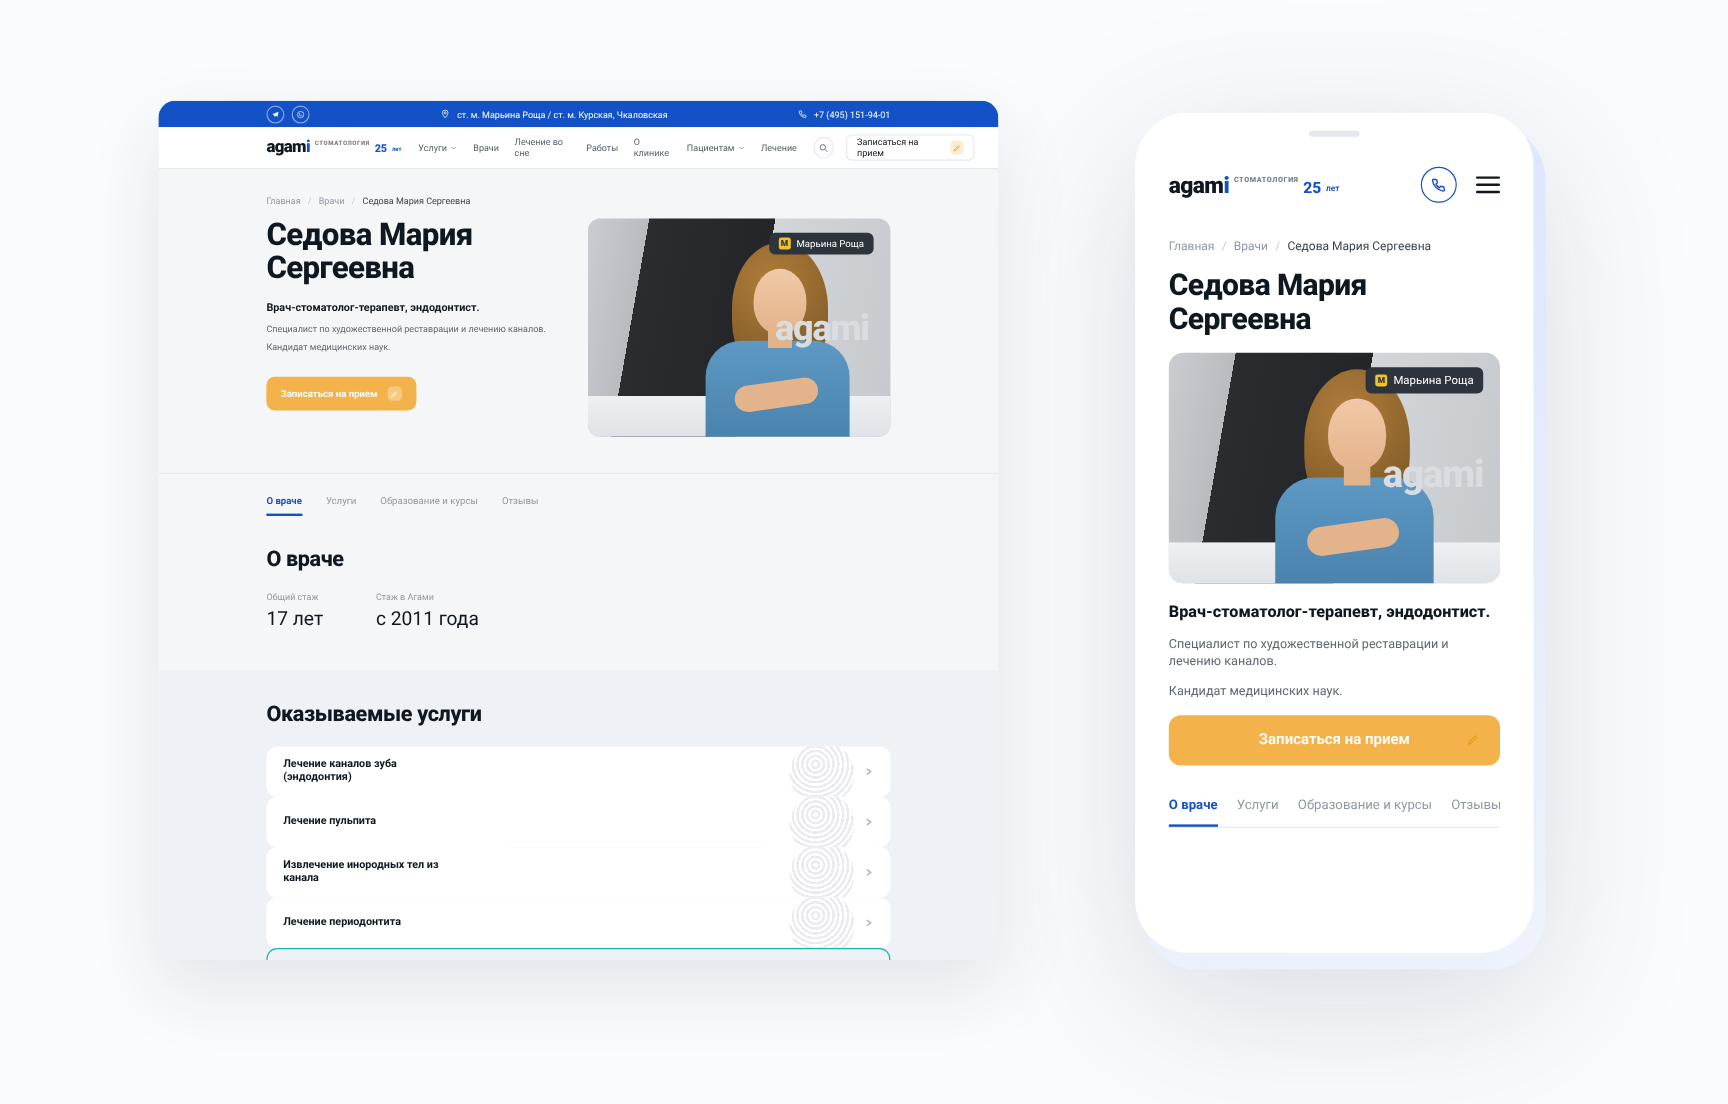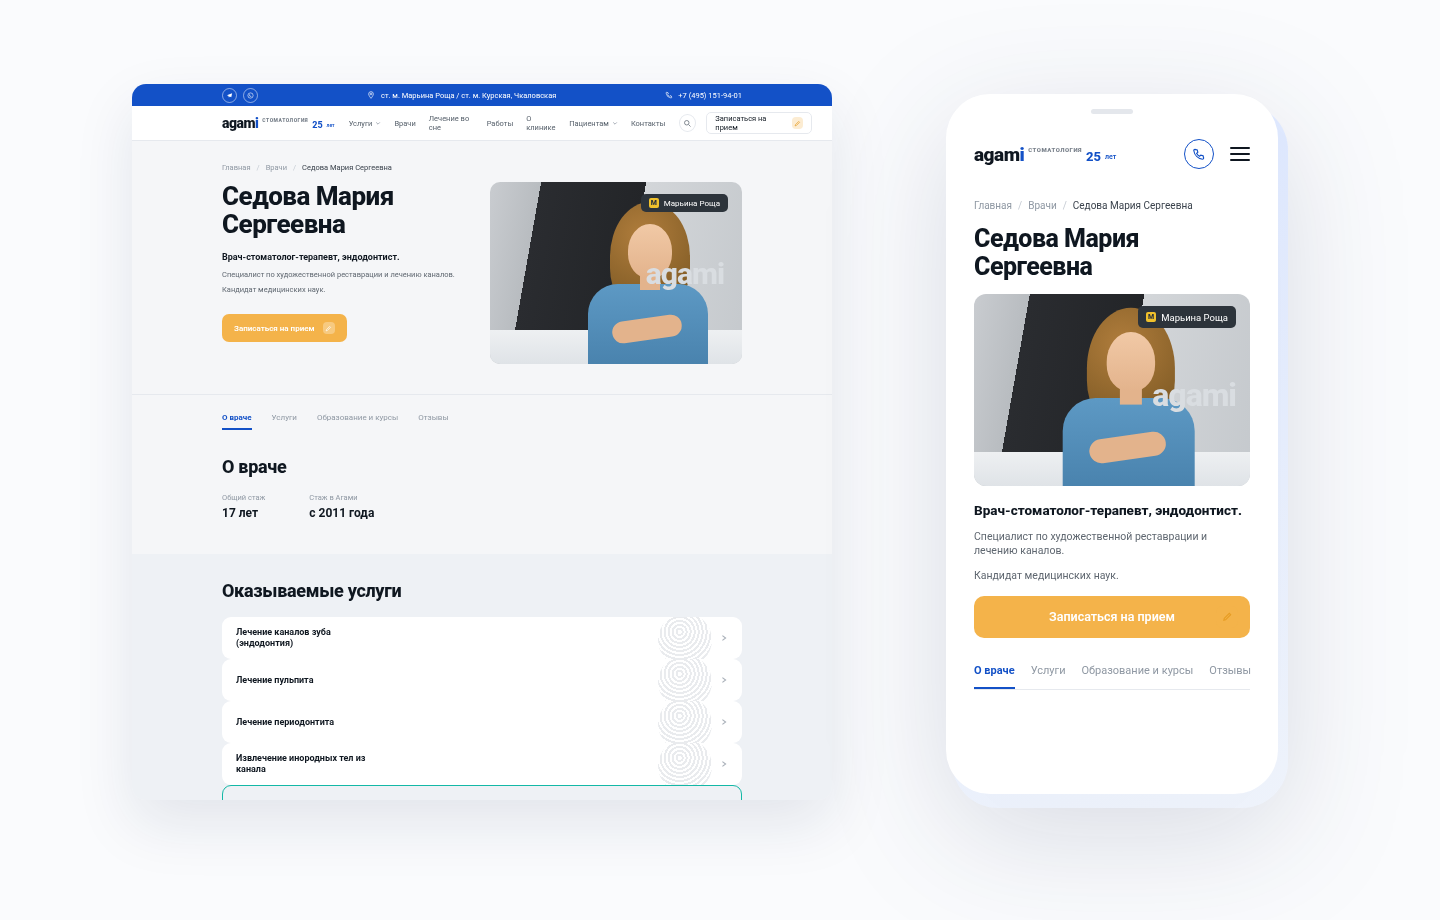--- a/index.html
+++ b/index.html
@@ -81,21 +81,21 @@
 
   .divider{height:1px;background:var(--line);margin:30px -90px 0}
   .d-tabs{display:flex;gap:20px;font-size:8px;color:var(--muted);margin:18px 0 26px}
   .d-tabs .t{padding-bottom:6px;cursor:pointer}
   .d-tabs .t.active{color:var(--blue);font-weight:700;border-bottom:2px solid var(--blue)}
 
   h2.sec{font-size:18px;font-weight:800;margin:0 0 16px;letter-spacing:-.3px}
 
   .stats{display:flex;gap:44px;margin-bottom:34px}
   .stat .lab{font-size:7.5px;color:var(--muted);margin-bottom:4px}
-  .stat .val{font-size:12px;font-weight:700}
+  .stat .val{font-size:16px;font-weight:400}
 
   .services-block{background:var(--panel);margin:0 -90px;padding:26px 90px 34px;border-radius:0}
 
   .svc-grid{display:grid;grid-template-columns:1fr;margin-top:16px}
   .svc{background:#fff;border-radius:9px;height:42px;display:flex;align-items:center;padding:0 14px;position:relative;cursor:pointer;overflow:hidden}
   .svc .title{font-size:9px;font-weight:700;max-width:140px;line-height:1.2}
   .svc .chevr{margin-left:auto}
   .svc .orb{position:absolute;right:30px;top:-4px;width:54px;height:54px;border-radius:50%;
     background:repeating-radial-gradient(circle at 40% 35%,#fff 0 2px,#e7e9ec 2px 4px);opacity:.9}
   .svc-all{background:transparent;border:1px solid #14b8a6;justify-content:center;gap:8px;color:#6b737d;font-weight:600;font-size:9px}
@@ -206,21 +206,21 @@
         <span class="item">
             <span>О клинике</span>
           </span>
         <span class="item">
             <span>Пациентам</span>
             <svg class="chev" viewBox="0 0 10 10">
               <path d="M2 4l3 3 3-3" fill="none" stroke="#8f98a3" stroke-width="1.3"></path>
             </svg>
           </span>
         <span class="item">
-            <span>Контакты</span>
+            <span>Лечение</span>
           </span>
       </nav>
       <div class="d-right">
         <span class="d-search">
           <svg width="9" height="9" viewBox="0 0 24 24" fill="none" stroke="#6b737d" stroke-width="2.2">
               <circle cx="10" cy="10" r="6"></circle>
               <path d="M20 20l-5-5"></path>
             </svg>
         </span>
         <div class="d-signup">
@@ -307,28 +307,28 @@
             </div>
           <div class="svc">
               <div class="orb"></div>
               <span class="title">Лечение пульпита</span>
               <svg class="chevr" width="8" height="8" viewBox="0 0 10 10">
                 <path d="M3 2l4 3-4 3" fill="none" stroke="#a9b0b9" stroke-width="1.4"></path>
               </svg>
             </div>
           <div class="svc">
               <div class="orb"></div>
-              <span class="title">Лечение периодонтита</span>
+              <span class="title">Извлечение инородных тел из канала</span>
               <svg class="chevr" width="8" height="8" viewBox="0 0 10 10">
                 <path d="M3 2l4 3-4 3" fill="none" stroke="#a9b0b9" stroke-width="1.4"></path>
               </svg>
             </div>
           <div class="svc">
               <div class="orb"></div>
-              <span class="title">Извлечение инородных тел из канала</span>
+              <span class="title">Лечение периодонтита</span>
               <svg class="chevr" width="8" height="8" viewBox="0 0 10 10">
                 <path d="M3 2l4 3-4 3" fill="none" stroke="#a9b0b9" stroke-width="1.4"></path>
               </svg>
             </div>
           <div class="svc svc-all">
             <span>Все услуги врача</span>
             <svg class="chev-d" viewBox="0 0 10 10">
                 <path d="M2 4l3 3 3-3" fill="none" stroke="#8f98a3" stroke-width="1.4"></path>
               </svg>
           </div>

